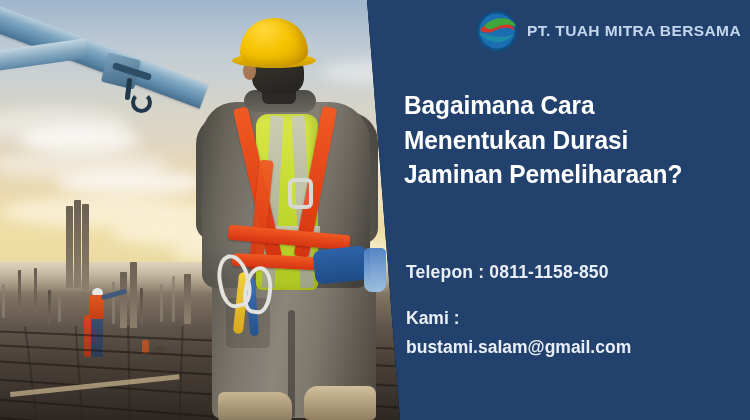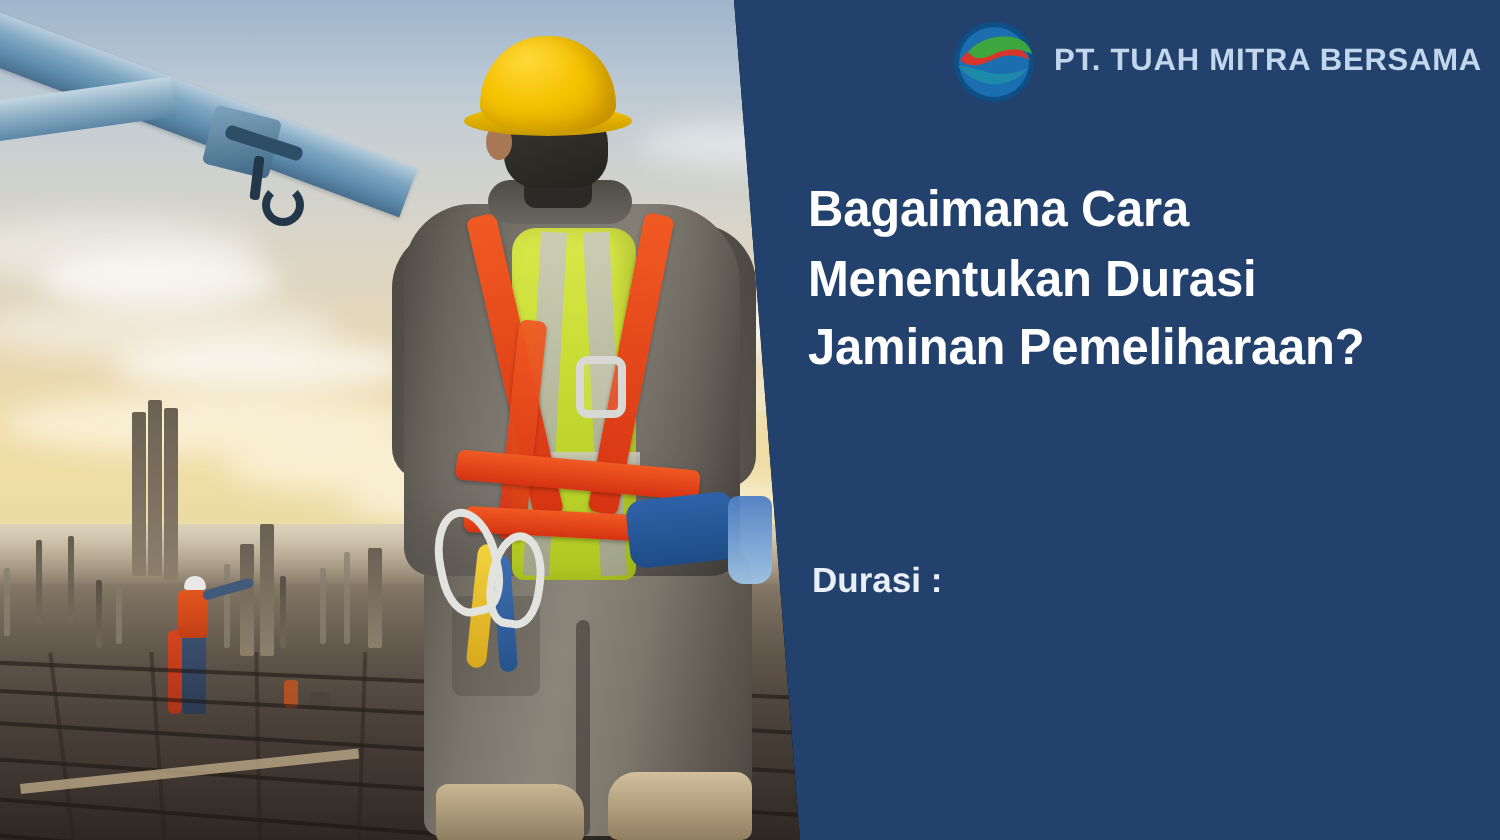--- a/index.html
+++ b/index.html
@@ -529,17 +529,19 @@
     <div id="logo-text">PT. TUAH MITRA BERSAMA</div>
   </div>
 
   <div id="headline">
     <span class="hl">Bagaimana Cara</span>
     <span class="hl">Menentukan Durasi</span>
     <span class="hl">Jaminan Pemeliharaan?</span>
   </div>
 
   <div id="contact">
+    <div class="c-line">Telepon : 0811-1158-850</div>
     <div class="c-gap"></div>
-    <div class="c-email">Durasi :</div>
+    <div class="c-email">Kami :</div>
+    <div class="c-email">bustami.salam@gmail.com</div>
   </div>
 
 </div>
 
 </body></html>

